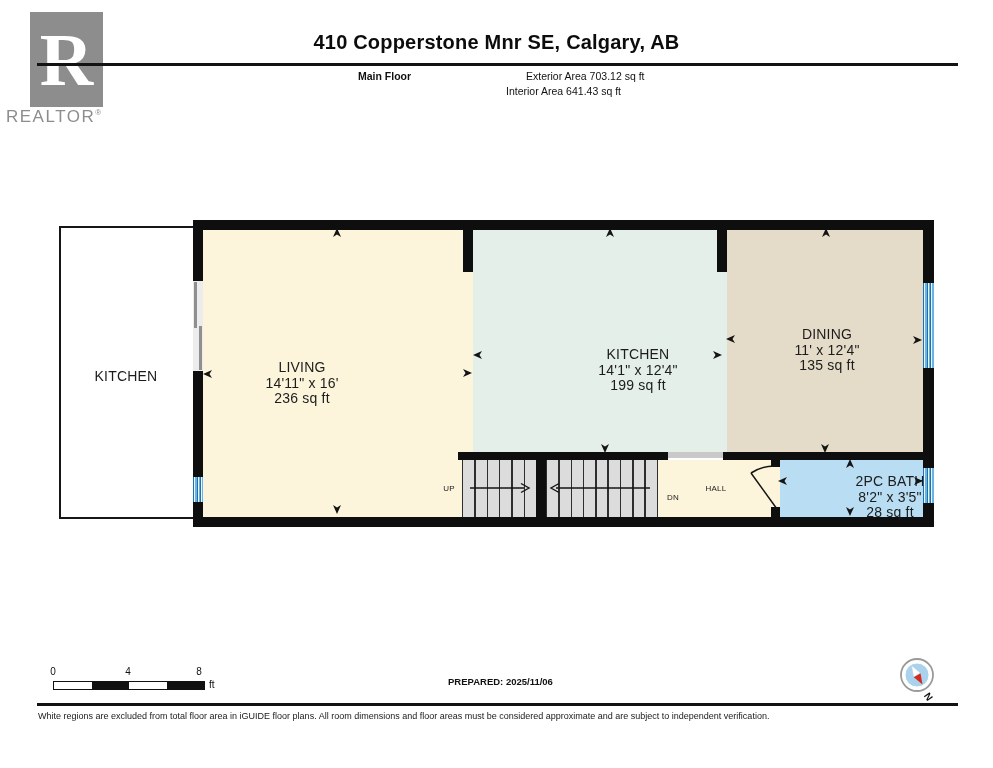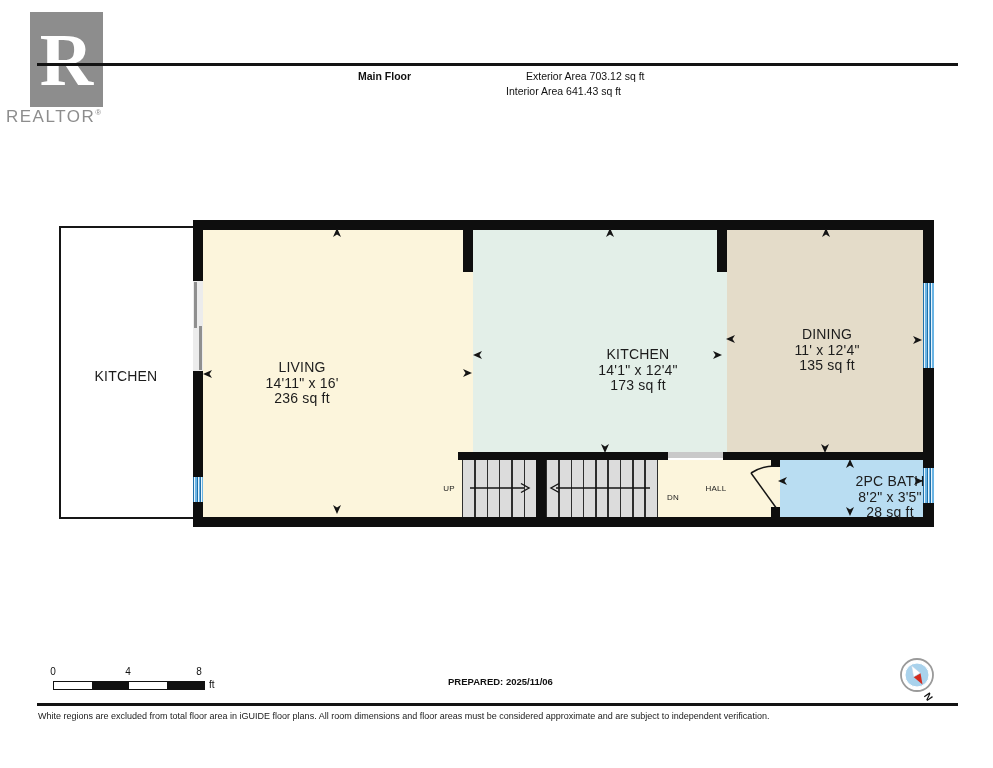--- a/index.html
+++ b/index.html
@@ -51,20 +51,21 @@
 </head>
 <body>
 
 <div class="page">
 
   <div class="logo-box">
     <span class="logo-r">R</span>
   </div>
   <div class="logo-word"><span>REALTOR</span><sup>®</sup></div>
 
+  <div class="title">410 Copperstone Mnr SE, Calgary, AB</div>
   <div class="rule" style="left:37px;top:63px;width:921px;height:2.6px;"></div>
 
   <div class="floor-label">Main Floor</div>
   <div class="area-line" style="top:70px;padding-left:20px;">Exterior Area 703.12 sq ft</div>
   <div class="area-line" style="top:85px;">Interior Area 641.43 sq ft</div>
 
   <div class="balcony"></div>
   <div class="floor" style="left:203px;top:230px;width:270px;height:287px;background:#FCF5DC;"></div>
   <div class="floor" style="left:473px;top:230px;width:254px;height:222px;background:#E3EFE8;"></div>
   <div class="floor" style="left:727px;top:230px;width:196px;height:222px;background:#E4DCC9;"></div>
@@ -103,21 +104,21 @@
     <span>KITCHEN</span>
   </div>
   <div class="room-label" style="left:252px;top:360px;width:100px;">
     <div>LIVING</div>
     <div>14'11" x 16'</div>
     <div>236 sq ft</div>
   </div>
   <div class="room-label" style="left:588px;top:347px;width:100px;">
     <div>KITCHEN</div>
     <div>14'1" x 12'4"</div>
-    <div>173 sq ft</div>
+    <div>199 sq ft</div>
   </div>
   <div class="room-label" style="left:777px;top:327px;width:100px;">
     <div>DINING</div>
     <div>11' x 12'4"</div>
     <div>135 sq ft</div>
   </div>
   <div class="room-label" style="left:843px;top:474px;width:94px;">
     <div>2PC BATH</div>
     <div>8'2" x 3'5"</div>
     <div>28 sq ft</div>

